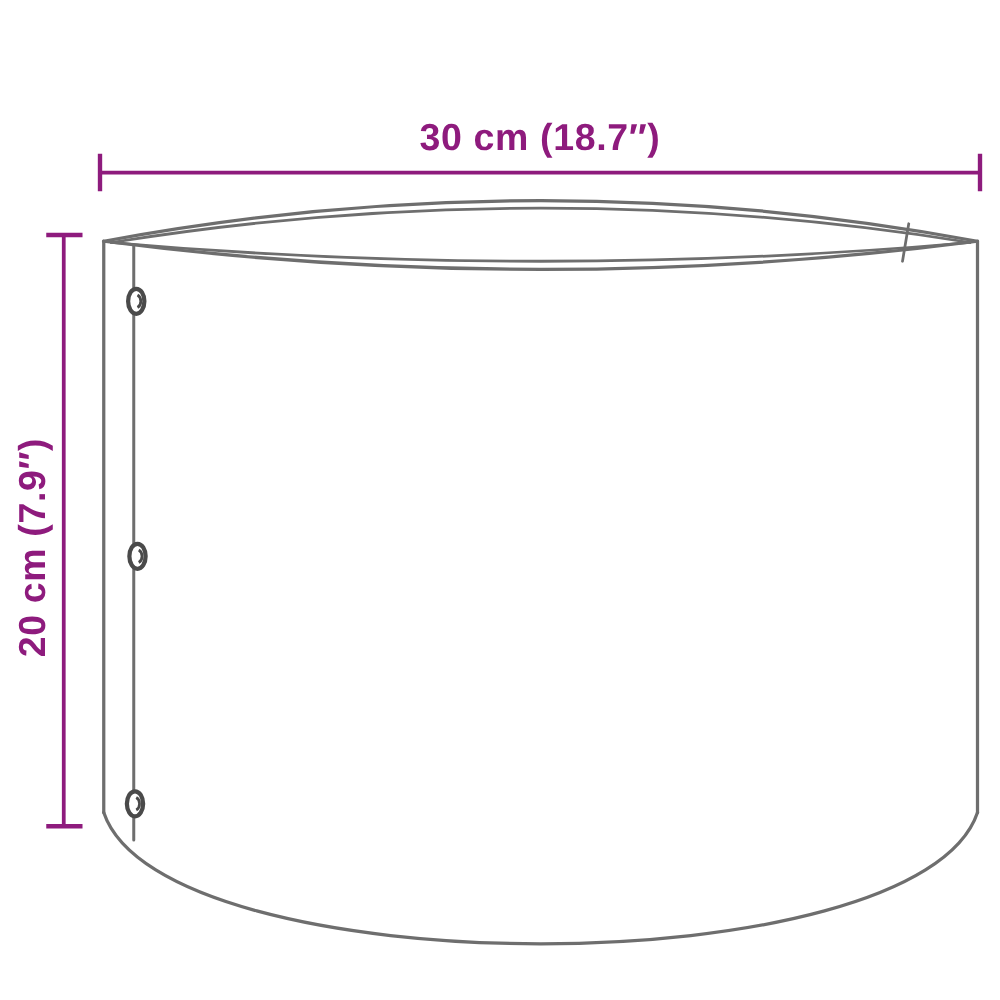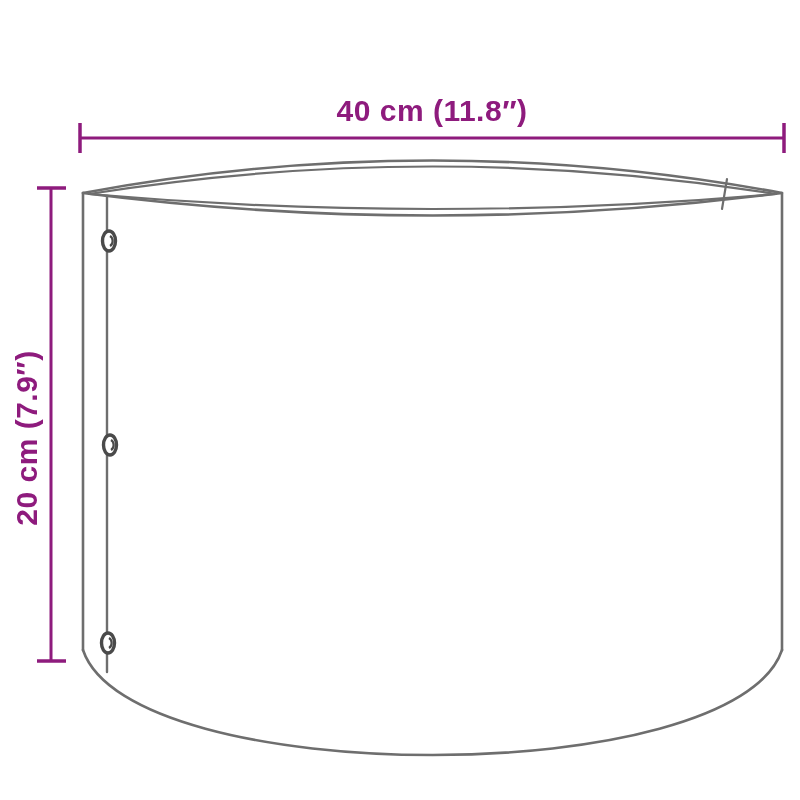--- a/index.html
+++ b/index.html
@@ -89,17 +89,17 @@
       <line x1="784" y1="123" x2="784" y2="153" stroke-width="3.5"></line>
     </g>
 
     <g stroke="#8e1b7d" stroke-width="3" fill="none">
       <line x1="51" y1="188" x2="51" y2="661"></line>
       <line x1="37" y1="188" x2="66" y2="188" stroke-width="3.5"></line>
       <line x1="37" y1="661" x2="66" y2="661" stroke-width="3.5"></line>
     </g>
   </svg>
 
-  <div class="dim-label dim-label-width">40 cm (11.8″)</div>
+  <div class="dim-label dim-label-width">30 cm (18.7″)</div>
 
   <div class="dim-label dim-label-height">20 cm (7.9″)</div>
 
 </div>
 
 </body></html>

